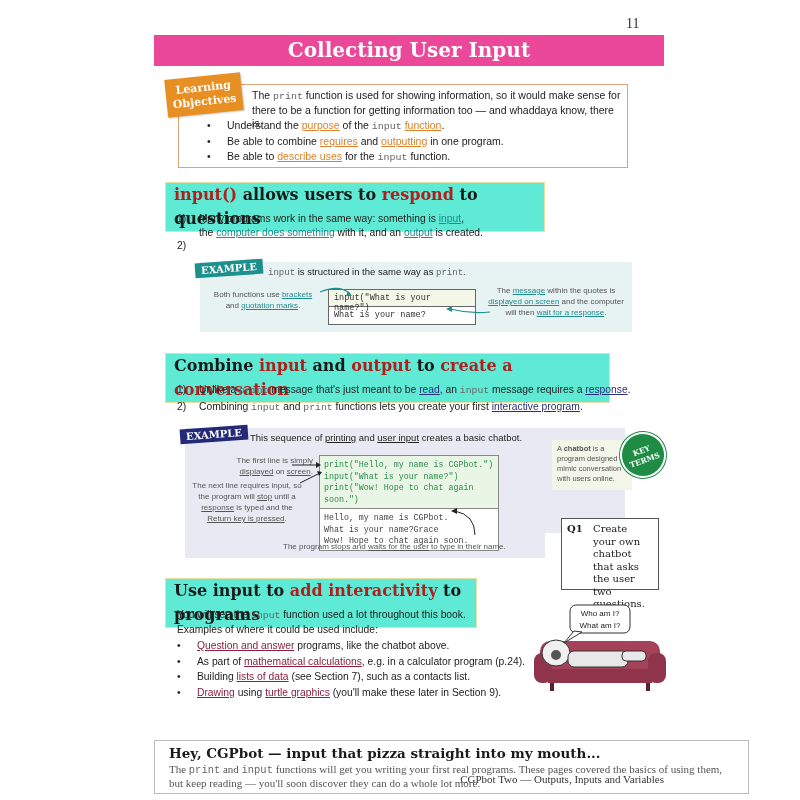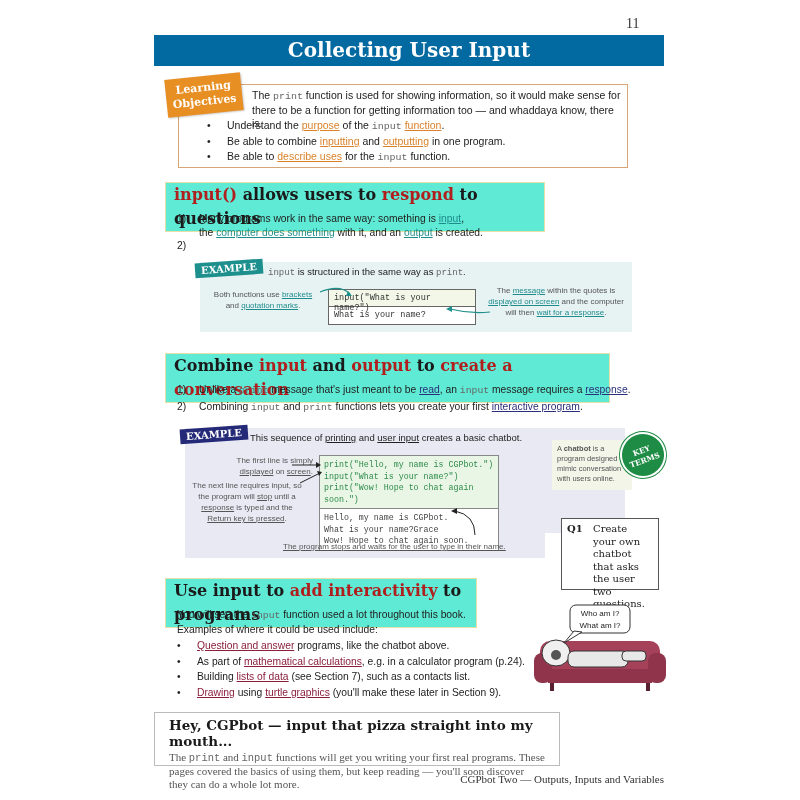--- a/index.html
+++ b/index.html
@@ -7,21 +7,21 @@
   body { position: relative; font-family: "Liberation Sans", sans-serif; color: #222; }
   .abs { position: absolute; }
   .mono { font-family: "Liberation Mono", monospace; color: #666; font-size: 0.95em; }
   .u-orange { color: #d9822b; text-decoration: underline; }
   .u-teal { color: #1f8c8c; text-decoration: underline; }
   .u-navy { color: #2a2f7a; text-decoration: underline; }
   .u-maroon { color: #8a1f3d; text-decoration: underline; }
   .red { color: #b01e1e; }
 
   #page-number { left: 626px; top: 16px; font-family: "Liberation Serif", serif; font-size: 14px; color: #333; }
-  #title-bar { left: 154px; top: 35px; width: 510px; height: 31px; background: #0369a1;
+  #title-bar { left: 154px; top: 35px; width: 510px; height: 31px; background: #ec4899;
     color: #fff; font-family: "DejaVu Serif", serif; font-weight: bold; font-size: 20px;
     text-align: center; line-height: 31px; }
 
   
   #lo-box { left: 178px; top: 84px; width: 450px; height: 84px; border: 1px solid #d9a476; background: #fff; }
   #lo-badge { left: 166px; top: 76px; width: 76px; height: 38px; background: #e88f24;
     color: #fff; font-family: "DejaVu Serif", serif; font-weight: bold; font-size: 11px;
     text-align: center; line-height: 14px; padding-top: 5px; transform: rotate(-6deg);
     box-shadow: 1px 1px 2px rgba(0,0,0,0.2); }
   #lo-intro { left: 252px; top: 89px; width: 372px; font-size: 10.5px; line-height: 13.5px; }
@@ -54,21 +54,21 @@
   #ex2 { left: 185px; top: 428px; width: 360px; height: 130px; background: #e9e9f4; }
   #ex2-side { left: 545px; top: 428px; width: 80px; height: 105px; background: #e9e9f4; }
   #ex2-badge { left: 180px; top: 427px; background: #252a78; color: #fff; font-family: "DejaVu Serif", serif;
     font-weight: bold; font-size: 10px; padding: 2px 6px; transform: rotate(-4deg); }
   #ex2-caption { left: 250px; top: 432px; font-size: 9.5px; }
   #ex2-note1 { left: 195px; top: 455px; width: 118px; font-size: 8px; text-align: right; line-height: 11px; color: #555; }
   #ex2-note2 { left: 192px; top: 480px; width: 110px; font-size: 8px; text-align: center; line-height: 11px; color: #555; }
   #ex2-code { left: 319px; top: 455px; width: 180px; border: 1px solid #888; background: #fff; font-family: "Liberation Mono", monospace; font-size: 8.3px; line-height: 11.5px; }
   #ex2-code .code-in { background: #e9f6e6; color: #2f8b4a; padding: 3px 4px; border-bottom: 1px solid #888; }
   #ex2-code .code-out { color: #444; padding: 3px 4px; }
-  #ex2-bottom { left: 283px; top: 542px; font-size: 8px; color: #555; text-decoration: underline; }
+  #ex2-bottom { left: 283px; top: 542px; font-size: 8px; color: #555; }
 
   
   #kt-box { left: 552px; top: 440px; width: 80px; height: 50px; background: #f2f5e8; font-size: 7.5px; line-height: 10px; padding: 4px 5px; color: #555; }
   #kt-badge { left: 620px; top: 432px; width: 46px; height: 46px; border-radius: 50%; background: #1f8c45;
     border: 2px solid #fff; box-shadow: 0 0 0 1px #1f8c45; color: #fff; font-family: "DejaVu Serif", serif;
     font-weight: bold; font-size: 7.5px; text-align: center; line-height: 10px; padding-top: 12px; transform: rotate(-20deg); }
 
   
   #q1 { left: 561px; top: 518px; width: 98px; height: 72px; border: 1px solid #555; background: #fff;
     font-family: "DejaVu Serif", serif; font-size: 10px; line-height: 12.5px; padding: 4px 5px; display: flex; }
@@ -76,40 +76,40 @@
 
   
   #s3-text { left: 177px; top: 608px; width: 350px; font-size: 10.3px; line-height: 14px; }
   .bul { list-style: none; }
   .bul li::before { content: "•"; display: inline-block; width: 20px; }
 
   
   #robot { left: 530px; top: 603px; width: 140px; height: 95px; }
 
   
-  #bottom-box { left: 154px; top: 712px; width: 406px; height: 54px; border: 1px solid #bbb; padding: 4px 14px; }
+  #bottom-box { left: 154px; top: 740px; width: 595px; height: 54px; border: 1px solid #bbb; padding: 4px 14px; }
   #bottom-title { font-family: "DejaVu Serif", serif; font-weight: bold; font-size: 13.5px; color: #1a1a1a; }
   #bottom-body { font-family: "Liberation Serif", serif; font-size: 11px; line-height: 13px; color: #555; margin-top: 2px; }
   #footer { left: 432px; top: 773px; width: 232px; text-align: right; font-family: "Liberation Serif", serif; font-size: 11px; color: #333; }
 </style>
 </head>
 <body>
 
 <div class="abs" id="page-number">11</div>
 <div class="abs" id="title-bar">Collecting User Input</div>
 
 <div class="abs" id="lo-box"></div>
 <div class="abs" id="lo-badge">
   <div>Learning</div>
   <div>Objectives</div>
 </div>
 <div class="abs" id="lo-intro"><span>The </span><span class="mono">print</span><span> function is used for showing information, so it would make sense for there to be a function for getting information too — and whaddaya know, there is.</span></div>
 <ul class="abs lo-bullets">
   <li><span>Understand the </span><span class="u-orange">purpose</span><span> of the </span><span class="mono">input</span><span> </span><span class="u-orange">function</span><span>.</span></li>
-  <li><span>Be able to combine </span><span class="u-orange">inputting</span><span> and </span><span class="u-orange">outputting</span><span> in one program.</span></li>
+  <li><span>Be able to combine </span><span class="u-orange">requires</span><span> and </span><span class="u-orange">outputting</span><span> in one program.</span></li>
   <li><span>Be able to </span><span class="u-orange">describe uses</span><span> for the </span><span class="mono">input</span><span> function.</span></li>
 </ul>
 
 <div class="abs sec-head" id="h1"><span class="red">input()</span><span> allows users to </span><span class="red">respond</span><span> to questions</span></div>
 <div class="abs numlist" style="left:177px; top:212px; width:460px;">
   <div class="row">
       <span class="num">1)</span>
       <span><span>Many programs work in the same way: something is </span><span class="u-teal">input</span><span>,</span><br><span>the </span><span class="u-teal">computer does something</span><span> with it, and an </span><span class="u-teal">output</span><span> is created.</span></span>
     </div>
   <div class="row">

